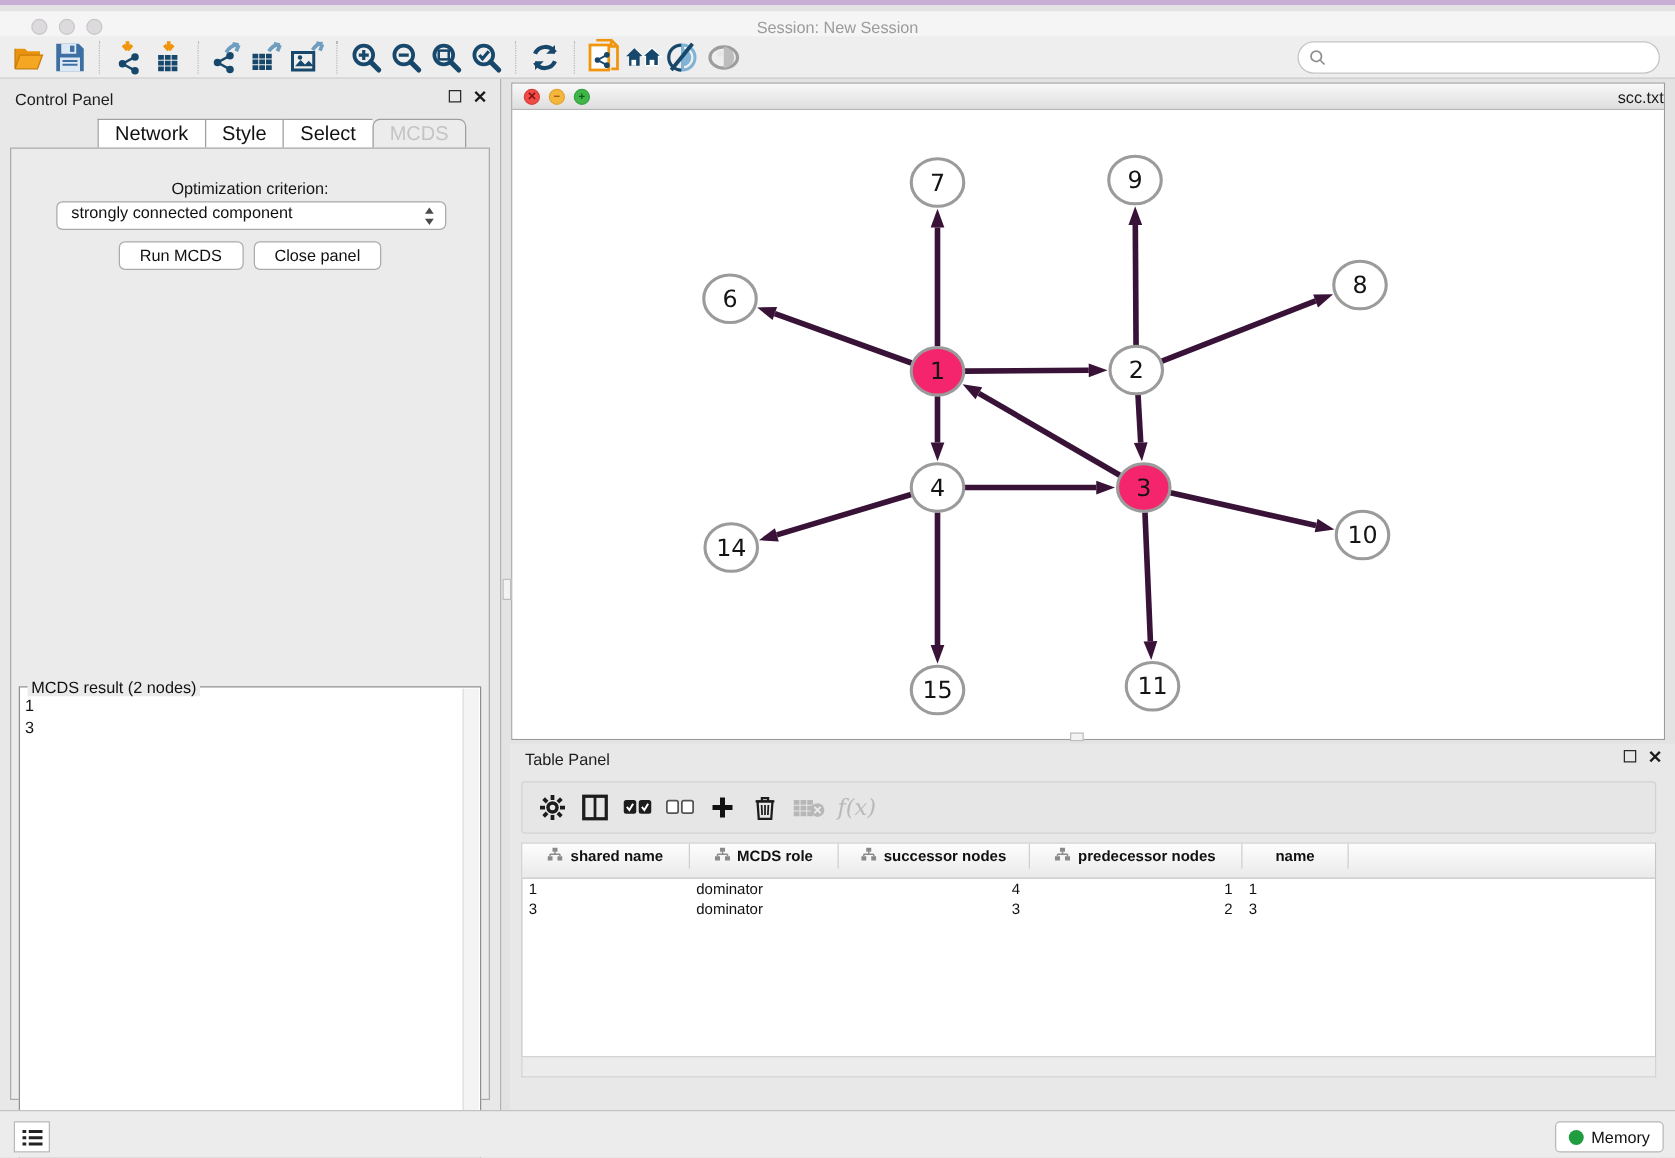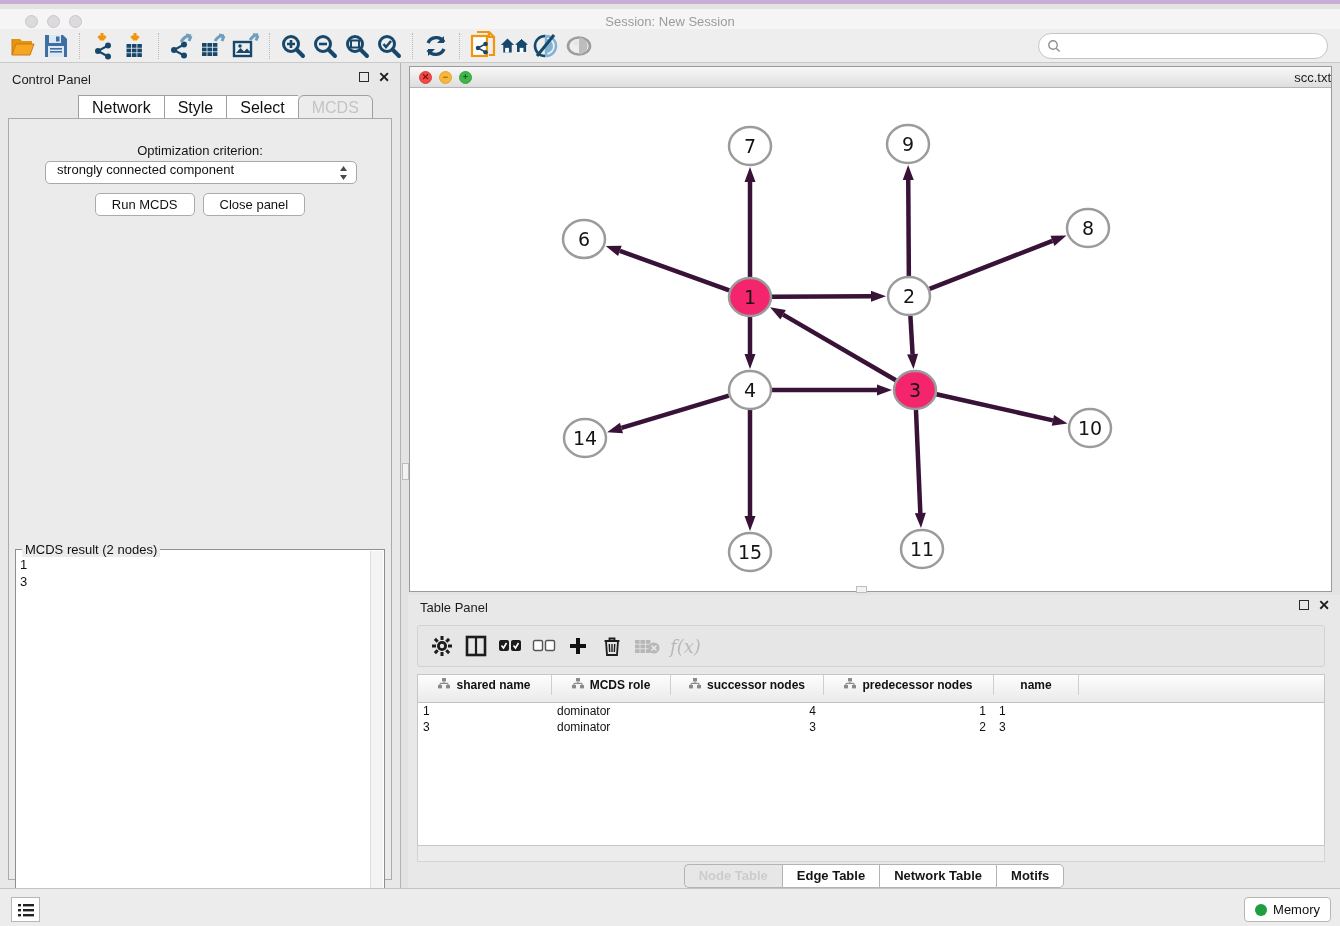--- a/index.html
+++ b/index.html
@@ -523,26 +523,20 @@
           <div class="dt-row">
             <div class="dt-td" style="width: 134px;">3</div>
             <div class="dt-td" style="width: 119px;">dominator</div>
             <div class="dt-td ta-r" style="width: 153px;">3</div>
             <div class="dt-td ta-r" style="width: 170px;">2</div>
             <div class="dt-td" style="width: 85px;">3</div>
           </div>
         </div>
     </div>
     <div class="tp-scrollstrip"></div>
-    <div class="tp-tabs" id="tp-tabs">
-        <div class="tp-tab selected">Node Table</div>
-        <div class="tp-tab">Edge Table</div>
-        <div class="tp-tab">Network Table</div>
-        <div class="tp-tab">Motifs</div>
-      </div>
   </div>
 
   <div class="statusbar">
     <div class="list-btn">
       <svg width="18" height="16" viewBox="0 0 18 16">
         <rect x="1" y="2" width="3" height="2.4" fill="#222"></rect>
           <rect x="6" y="2" width="11" height="2.4" fill="#222"></rect>
         <rect x="1" y="7" width="3" height="2.4" fill="#222"></rect>
           <rect x="6" y="7" width="11" height="2.4" fill="#222"></rect>
         <rect x="1" y="12" width="3" height="2.4" fill="#222"></rect>

